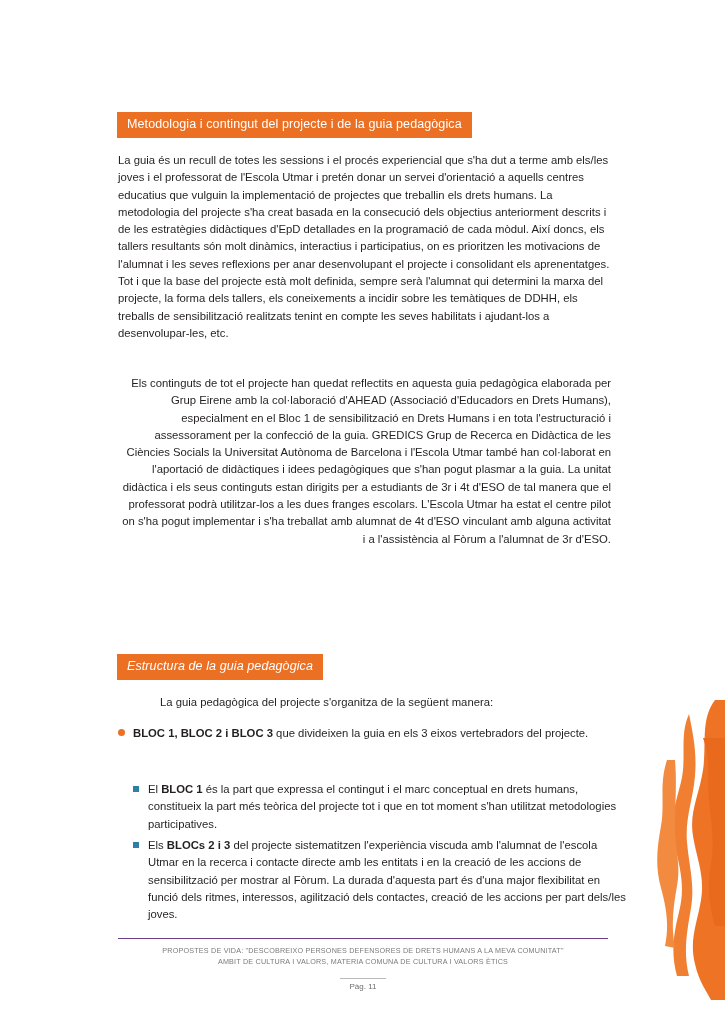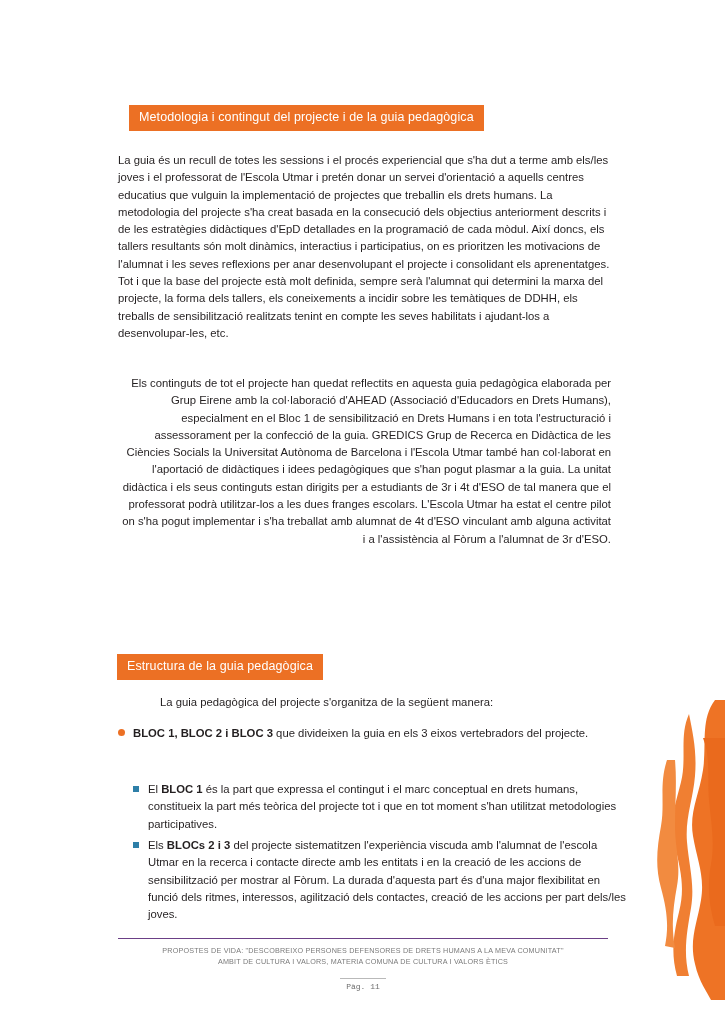--- a/index.html
+++ b/index.html
@@ -35,22 +35,22 @@
   .section-heading {
     position: absolute;
     background: #ec7024;
     color: #ffffff;
     font-size: 12.5px;
     line-height: 1;
     padding: 6px 10px 7px 10px;
     white-space: nowrap;
     letter-spacing: 0.1px;
   }
-  #heading-1 { left: 117px; top: 105px; margin-left: 12px; }
-  #heading-2 { left: 117px; top: 654px; }
+  #heading-1 { left: 117px; top: 112px; }
+  #heading-2 { left: 117px; top: 654px; font-style: italic; }
 
   
   .para {
     position: absolute;
     left: 118px;
     width: 493px;
     font-size: 11.3px;
     line-height: 17.3px;
     text-align: left;
     color: #231f20;
@@ -123,21 +123,20 @@
     letter-spacing: 0.2px;
   }
   .footer-page {
     position: absolute;
     left: 118px;
     top: 982px;
     width: 490px;
     text-align: center;
     font-size: 8px;
     color: #6e6e6e;
-    font-family: Liberation Mono, monospace;
   }
   .footer-page-rule {
     position: absolute;
     left: 340px;
     top: 978px;
     width: 46px;
     height: 1px;
     background: #b9b9b9;
   }
 </style>

